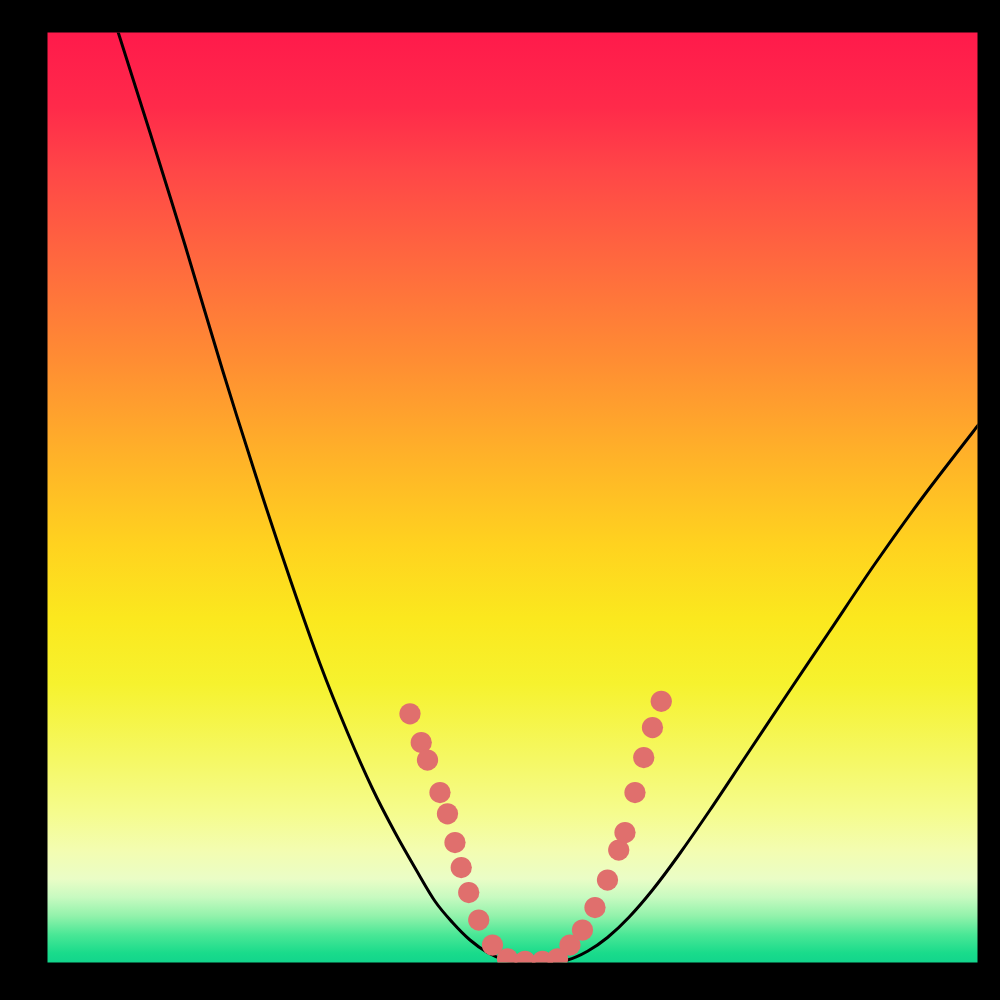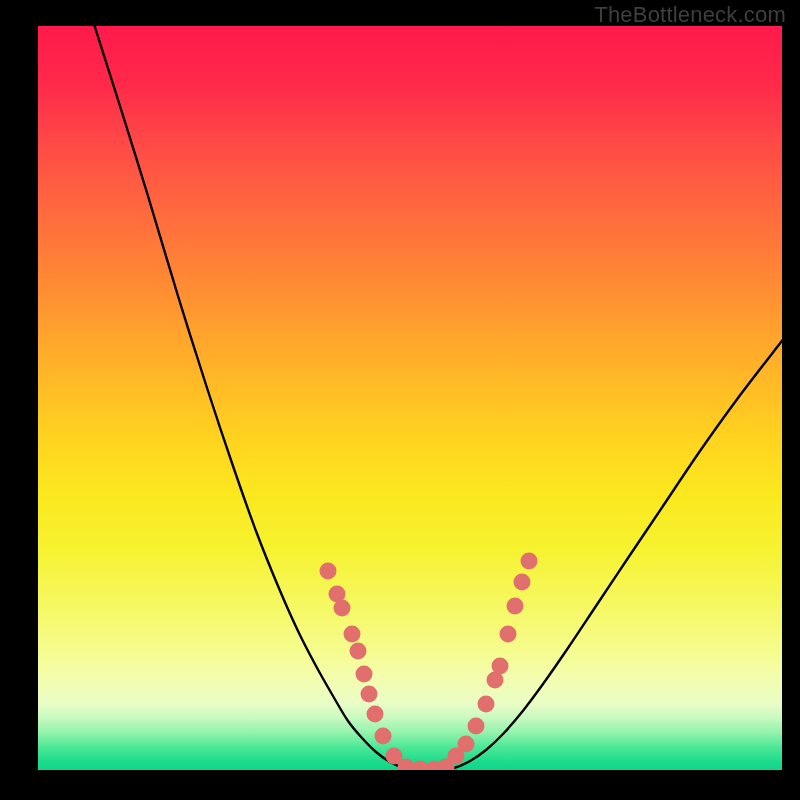--- a/index.html
+++ b/index.html
@@ -105,15 +105,14 @@
           <circle cx="462" cy="640" r="8.5" fill="#e06f6d" stroke="#b24a49" stroke-width="0"></circle>
           <circle cx="470" cy="608" r="8.5" fill="#e06f6d" stroke="#b24a49" stroke-width="0"></circle>
           <circle cx="477" cy="580" r="8.5" fill="#e06f6d" stroke="#b24a49" stroke-width="0"></circle>
           <circle cx="484" cy="556" r="8.5" fill="#e06f6d" stroke="#b24a49" stroke-width="0"></circle>
           <circle cx="491" cy="535" r="8.5" fill="#e06f6d" stroke="#b24a49" stroke-width="0"></circle>
         </g>
     </svg>
 
   </div>
 
-  <div class="watermark">TheBottleneck.com</div>
 
 </div>
 
 </body></html>

